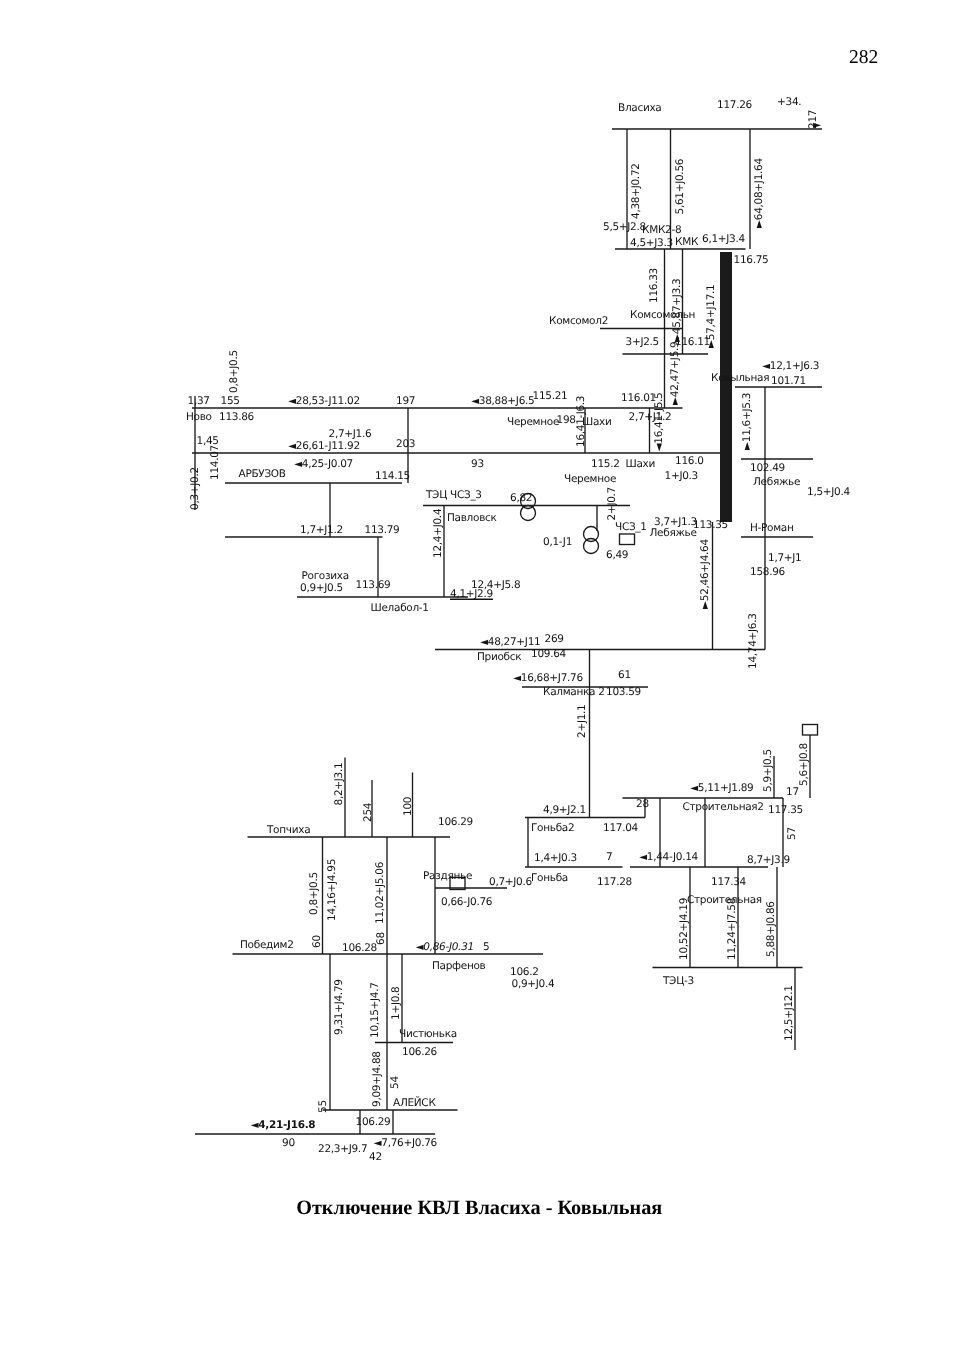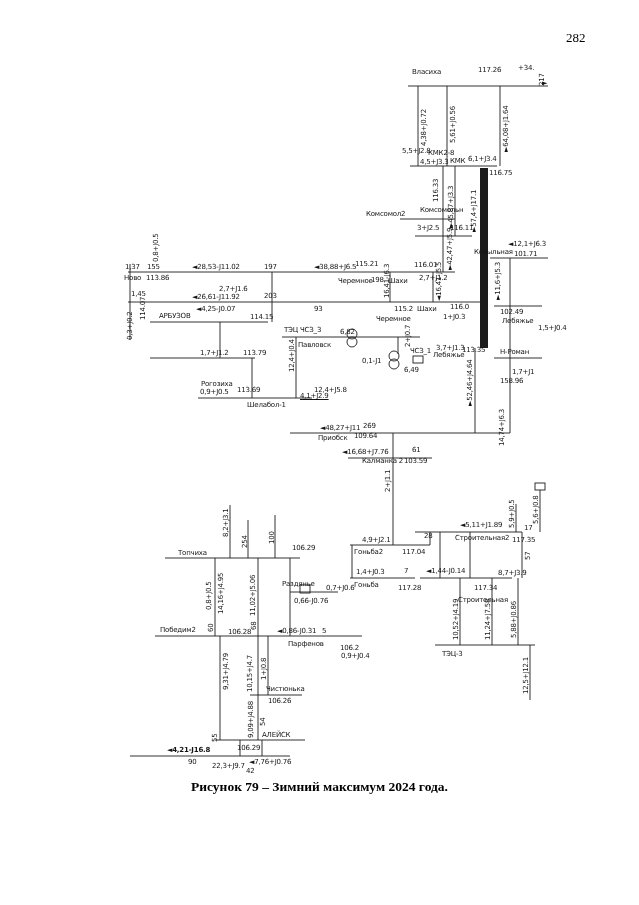--- a/index.html
+++ b/index.html
@@ -211,21 +211,21 @@
         <div class="lbl rot" style="left: 217px; top: 614px;">14,16+J4.95</div>
         <div class="lbl rot" style="left: 205px; top: 610px;">0,8+J0.5</div>
         <div class="lbl rot" style="left: 249px; top: 616px;">11,02+J5.06</div>
         <div class="lbl" style="left: 282px; top: 580px;">Раздянье</div>
         <div class="lbl" style="left: 294px; top: 597px;">0,66-J0.76</div>
         <div class="lbl" style="left: 326px; top: 584px;">0,7+J0.6</div>
         <div class="lbl" style="left: 160px; top: 626px;">Победим2</div>
         <div class="lbl rot" style="left: 207px; top: 632px;">60</div>
         <div class="lbl" style="left: 228px; top: 628px;">106.28</div>
         <div class="lbl rot" style="left: 250px; top: 630px;">68</div>
-        <div class="lbl" style="left: 277px; top: 627px;">◄0,86-J0.31</div>
+        <div class="lbl" style="left: 277px; top: 627px; font-style: italic;">◄0,86-J0.31</div>
         <div class="lbl" style="left: 322px; top: 627px;">5</div>
         <div class="lbl" style="left: 341px; top: 652px;">0,9+J0.4</div>
         <div class="lbl" style="left: 288px; top: 640px;">Парфенов</div>
         <div class="lbl" style="left: 340px; top: 644px;">106.2</div>
         <div class="lbl rot" style="left: 222px; top: 690px;">9,31+J4.79</div>
         <div class="lbl rot" style="left: 246px; top: 692px;">10,15+J4.7</div>
         <div class="lbl rot" style="left: 260px; top: 680px;">1+J0.8</div>
         <div class="lbl" style="left: 266px; top: 685px;">Чистюнька</div>
         <div class="lbl" style="left: 268px; top: 697px;">106.26</div>
         <div class="lbl rot" style="left: 247px; top: 738px;">9,09+J4.88</div>
@@ -258,15 +258,15 @@
         <div class="lbl" style="left: 354px; top: 581px;">Гоньба</div>
         <div class="lbl" style="left: 398px; top: 584px;">117.28</div>
         <div class="lbl rot" style="left: 452px; top: 640px;">10,52+J4.19</div>
         <div class="lbl rot" style="left: 484px; top: 640px;">11,24+J7.58</div>
         <div class="lbl rot" style="left: 510px; top: 638px;">5,88+J0.86</div>
         <div class="lbl" style="left: 442px; top: 650px;">ТЭЦ-3</div>
         <div class="lbl rot" style="left: 522px; top: 694px;">12,5+J12.1</div>
       </div>
   </div>
 
-  <div class="cap cap1">Рисунок 79 – Зимний максимум 2024 года.</div>
+  <div class="cap cap2">Отключение КВЛ Власиха - Ковыльная</div>
 
 </div>
 
 </body></html>

